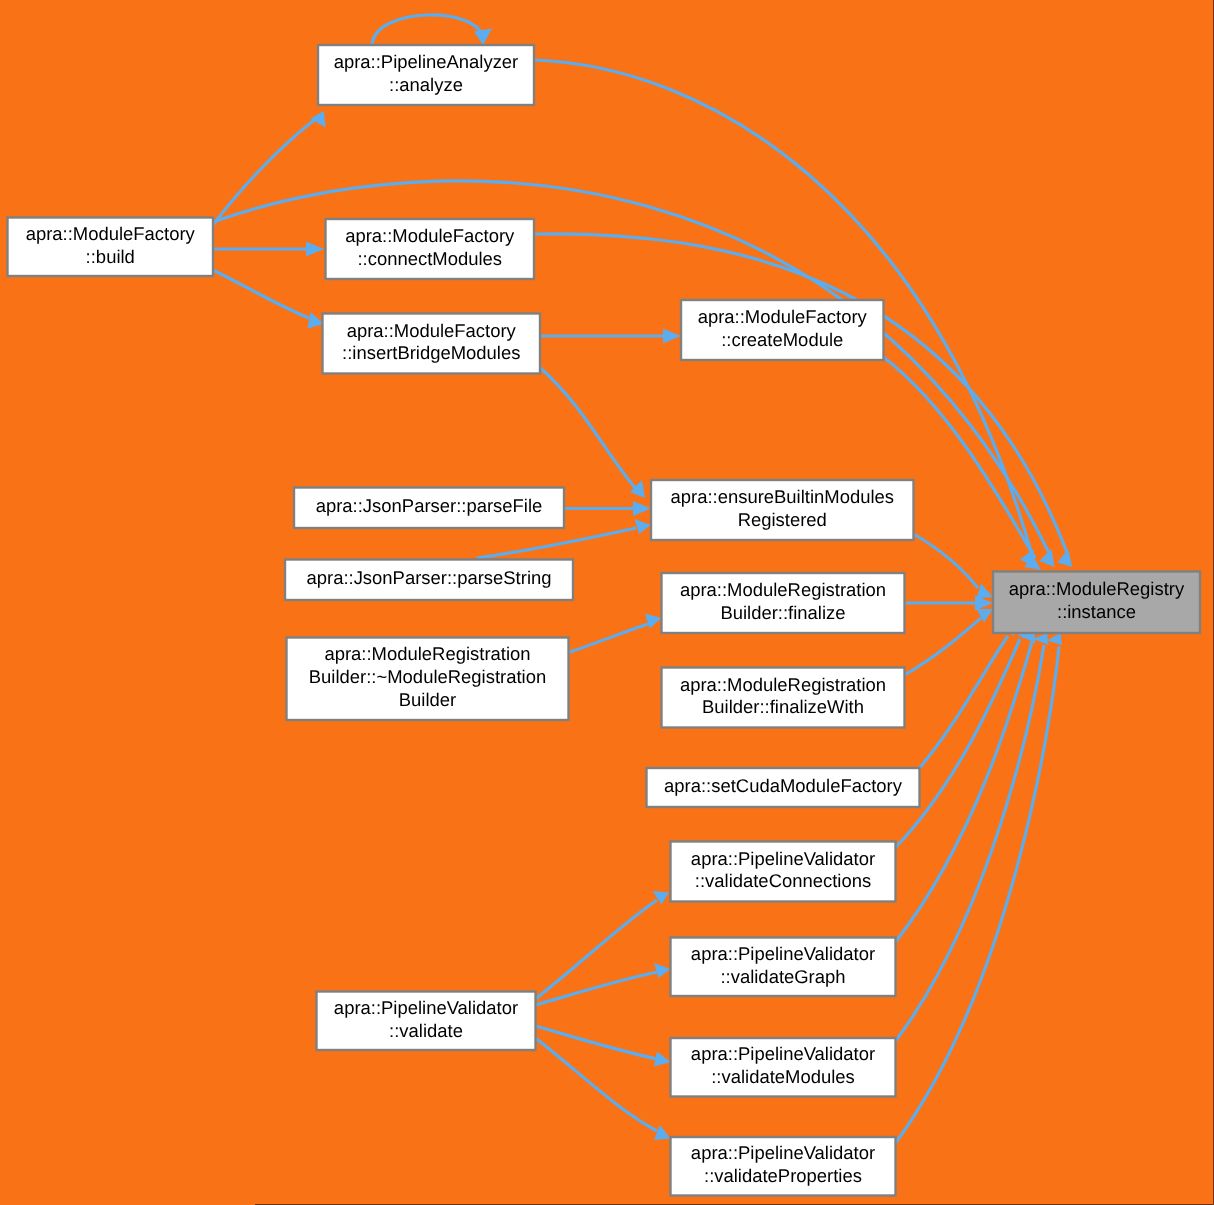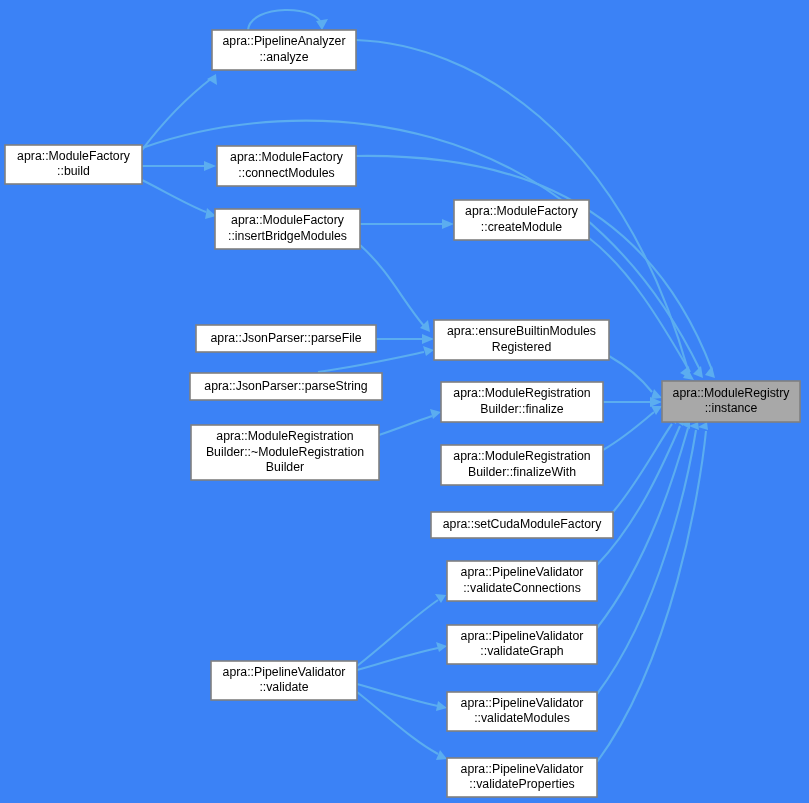--- a/index.html
+++ b/index.html
@@ -4,21 +4,21 @@
 <style>
   html, body {
     margin: 0;
     padding: 0;
     background: #000000;
   }
   #canvas-wrap {
     position: relative;
     width: 809px;
     height: 803px;
-    background: #3b82f6;
+    background: #f97316;
     overflow: hidden;
   }
   svg.graph {
     position: absolute;
     left: 0;
     top: 0;
     width: 809px;
     height: 803px;
     display: block;
   }

